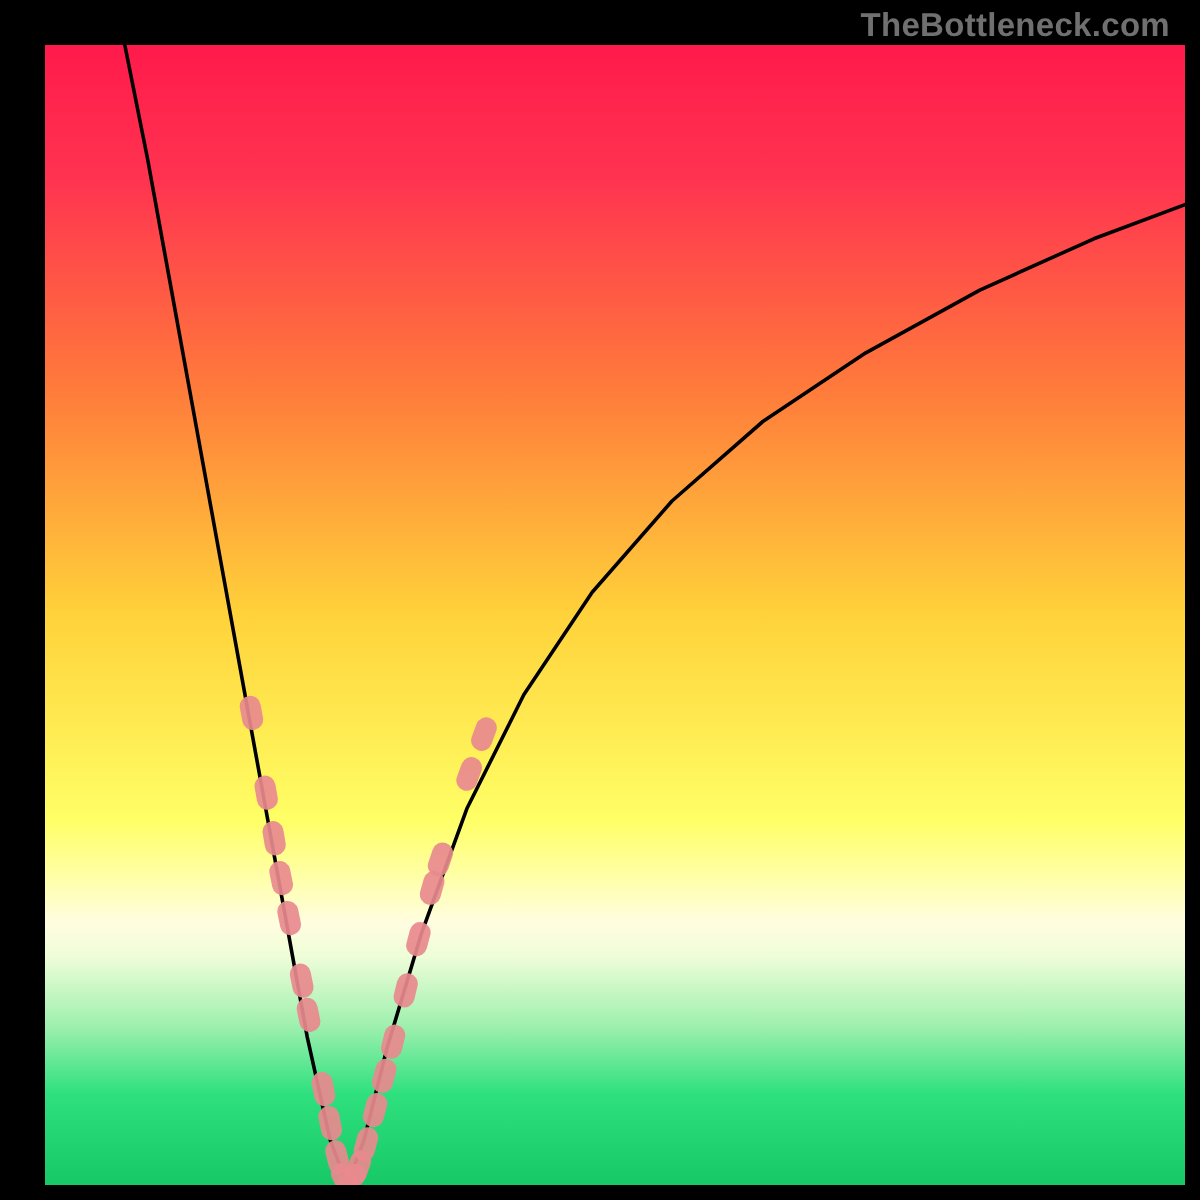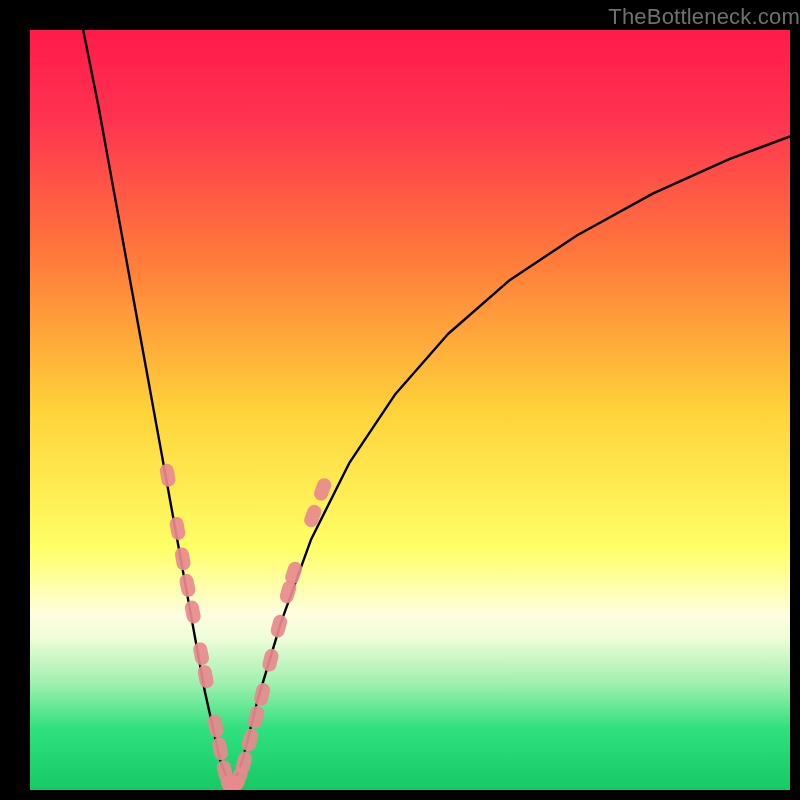--- a/index.html
+++ b/index.html
@@ -21,24 +21,24 @@
     position: absolute;
     left: 30px;
     top: 30px;
     width: 760px;
     height: 760px;
     overflow: hidden;
   }
   .watermark {
     position: absolute;
     top: 4px;
-    right: 0;
+    right: 20px;
     color: #707070;
     font-size: 22px;
-    font-weight: 400;
+    font-weight: 700;
     letter-spacing: 0.2px;
     user-select: none;
   }
 </style>
 </head>
 <body>
 
 <div class="frame">
   <div class="watermark">TheBottleneck.com</div>
   <div class="plot">

